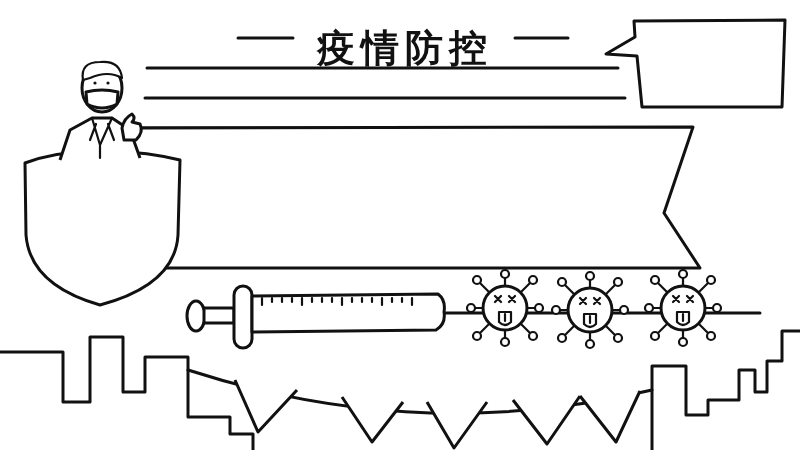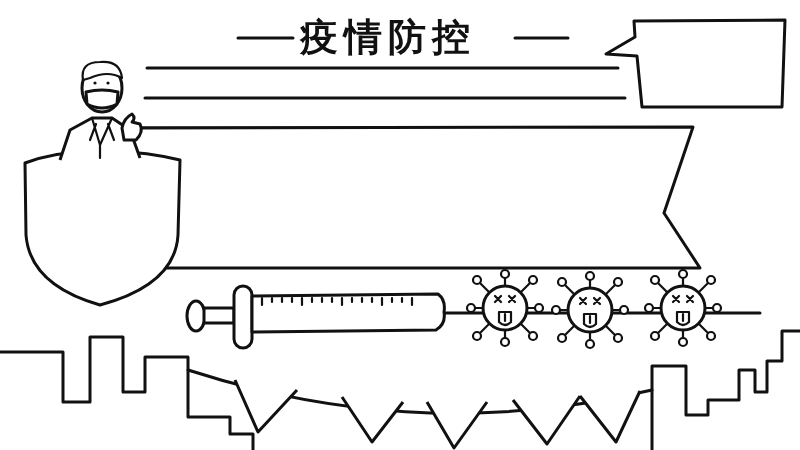--- a/index.html
+++ b/index.html
@@ -1,21 +1,21 @@
 <!DOCTYPE html>
 <html><head>
   <meta charset="utf-8">
   <style>
     html, body { margin: 0; padding: 0; background: #ffffff; }
     body { width: 800px; height: 450px; overflow: hidden; position: relative; font-family: "DejaVu Sans", sans-serif; }
     svg { position: absolute; left: 0; top: 0; }
     .title {
-      position: absolute; left: 300px; top: 12px; width: 210px; height: 50px;
+      position: absolute; left: 300px; top: 23px; width: 210px; height: 50px;
       font-family: "DejaVu Sans", sans-serif; font-weight: bold; font-size: 38px;
-      letter-spacing: 6px; line-height: 50px; color: #111;
+      letter-spacing: 6px; text-align: center; line-height: 50px; color: #111;
     }
     .s { fill: none; stroke: #111; stroke-width: 3; stroke-linejoin: round; stroke-linecap: round; }
     .s2 { fill: none; stroke: #111; stroke-width: 2.2; stroke-linejoin: round; stroke-linecap: round; }
     .w { fill: #fff; stroke: #111; stroke-width: 3; stroke-linejoin: round; }
   </style>
 </head>
 <body>
 
 <svg width="800" height="450" viewBox="0 0 800 450">
 

